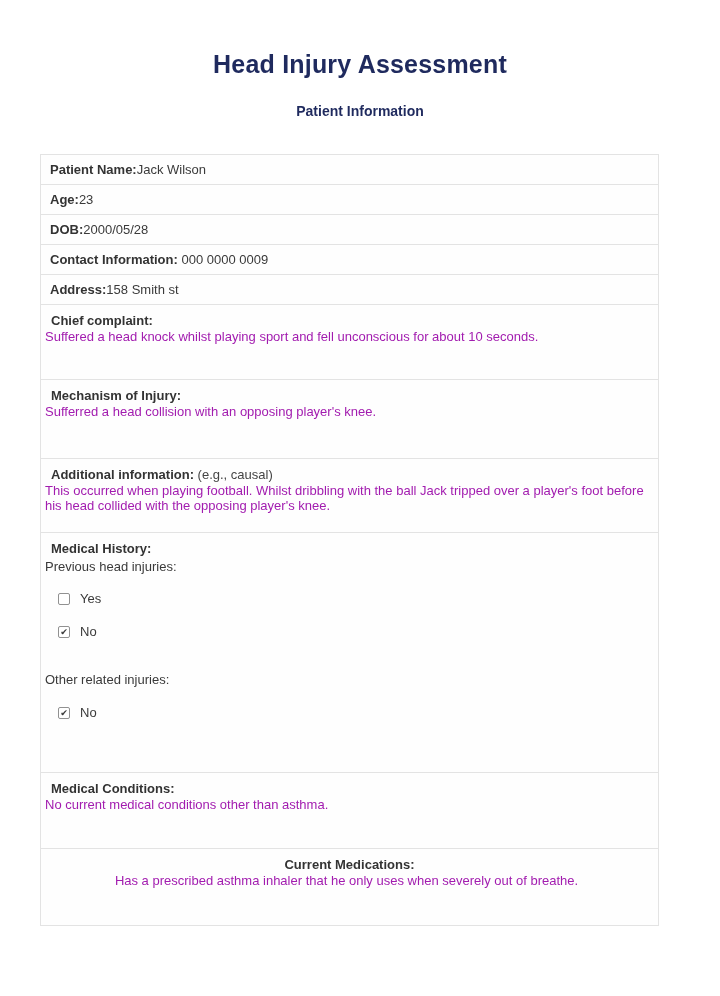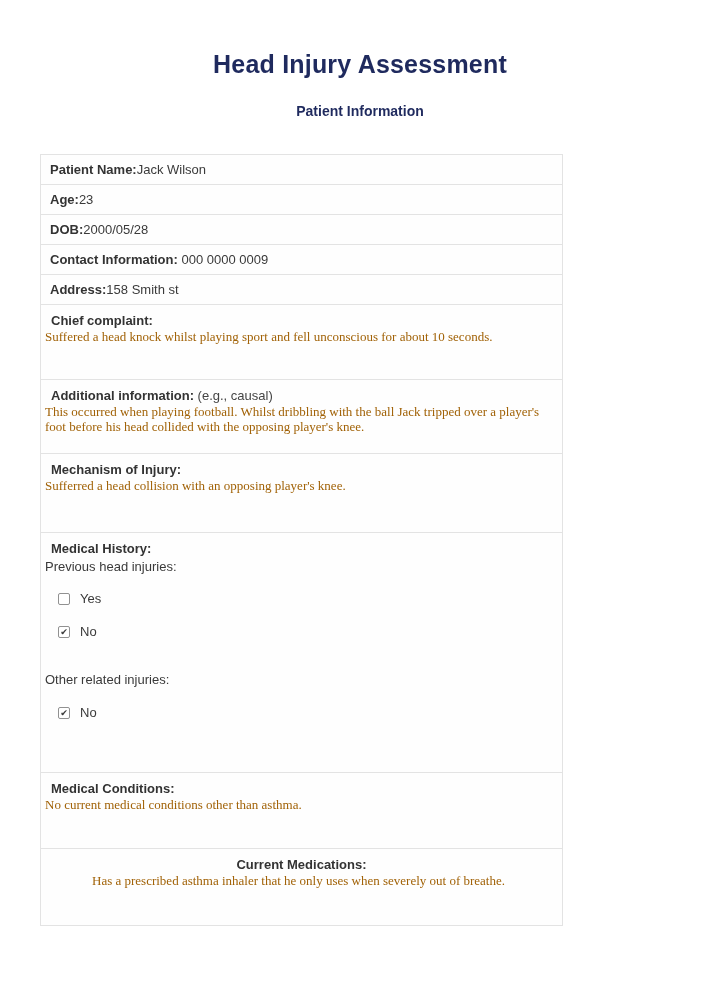--- a/index.html
+++ b/index.html
@@ -20,41 +20,41 @@
   }
   .page-subtitle {
     text-align: center;
     color: #1f2a5e;
     font-size: 14px;
     font-weight: bold;
     margin-top: 24px;
   }
   .form-table {
     margin: 35px 40px 0 40px;
-    width: 523px;
+    width: 619px;
     border: 1px solid #e3e3e3;
     background: #fefefe;
     font-size: 13px;
     line-height: 1.2;
   }
   .row { border-bottom: 1px solid #e3e3e3; }
   .row:last-child { border-bottom: none; }
   .row.simple {
     height: 30px;
     display: flex;
     align-items: center;
     padding-left: 9px;
     white-space: pre;
   }
   .label { font-weight: bold; color: #333; }
   .val { white-space: pre; }
   .section { padding: 8px 10px 0 4px; }
   .section .label { padding-left: 6px; }
   .section .note { font-weight: normal; color: #444; }
-  .section p { margin: 0; color: #a16207; font-family: Liberation Serif, serif; }
+  .section p { margin: 0; color: #a21caf; }
   .q { margin-top: 2px; }
   .q2 { margin-top: 33px; }
   .cb-row {
     margin-top: 17px;
     display: flex;
     align-items: center;
     padding-left: 13px;
   }
   .cb {
     width: 12px; height: 12px;
@@ -101,28 +101,28 @@
 
   <div class="row simple"><span class="label">Contact Information:</span><span class="val"> 000 0000 0009</span></div>
 
   <div class="row simple"><span class="label">Address:</span><span class="val">158 Smith st</span></div>
 
   <div class="row section min-cc">
     <div class="label">Chief complaint:</div>
     <p>Suffered a head knock whilst playing sport and fell unconscious for about 10 seconds.</p>
   </div>
 
+  <div class="row section min-mi">
+    <div class="label">Mechanism of Injury:</div>
+    <p>Sufferred a head collision with an opposing player's knee.</p>
+  </div>
+
   <div class="row section min-ai">
     <div class="label"><span>Additional information:</span><span class="note val"> (e.g., causal)</span></div>
     <p>This occurred when playing football. Whilst dribbling with the ball Jack tripped over a player's foot before his head collided with the opposing player's knee.</p>
-  </div>
-
-  <div class="row section min-mi">
-    <div class="label">Mechanism of Injury:</div>
-    <p>Sufferred a head collision with an opposing player's knee.</p>
   </div>
 
   <div class="row section min-mh">
     <div class="label">Medical History:</div>
     <div class="q">Previous head injuries:</div>
 
     <div class="cb-row">
       <span class="cb"></span>
       <span class="cb-label">Yes</span>
     </div>

